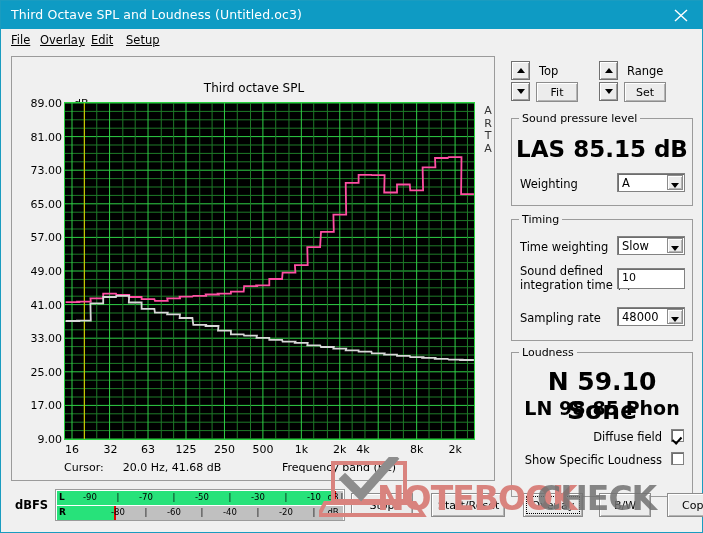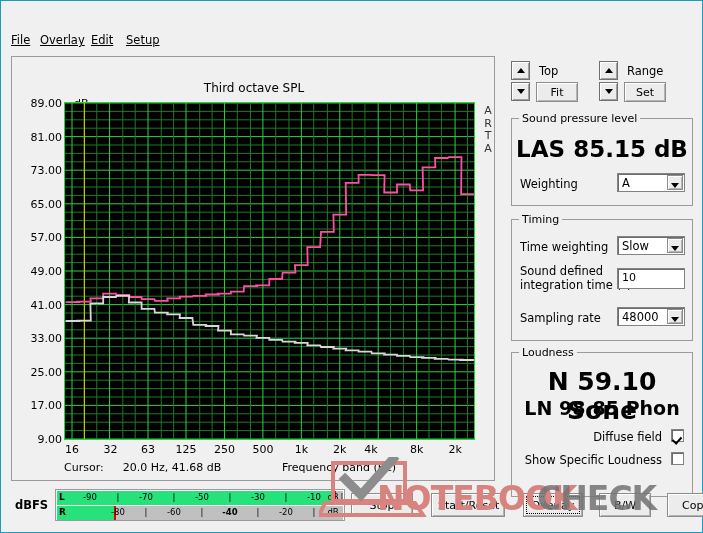--- a/index.html
+++ b/index.html
@@ -102,20 +102,28 @@
       color:#d9837e;letter-spacing:-1px;font-family:"DejaVu Sans","Liberation Sans",sans-serif;}
   .wm .ck{position:absolute;left:218px;top:26px;font-size:33px;font-weight:bold;
       color:#737373;letter-spacing:-1px;opacity:.85;
       font-family:"DejaVu Sans","Liberation Sans",sans-serif;}
 </style>
 </head>
 <body>
 
 <div id="app">
 
+  <div class="titlebar">
+    <div class="tl">Third Octave SPL and Loudness (Untitled.oc3)</div>
+    <div class="closebtn">
+      <svg width="14" height="13" viewBox="0 0 14 13">
+        <path d="M1 1 L13 12 M13 1 L1 12" stroke="#fff" stroke-width="1.4" fill="none"></path>
+      </svg>
+    </div>
+  </div>
 
   <div class="menubar">
     <div class="menuitem" style="left:10px"><u>File</u></div>
     <div class="menuitem" style="left:39px"><u>Overlay</u></div>
     <div class="menuitem" style="left:90px"><u>Edit</u></div>
     <div class="menuitem" style="left:125px"><u>Setup</u></div>
   </div>
 
   <div class="chartpanel">
     <div class="charttitle">Third octave SPL</div>
@@ -226,21 +234,21 @@
 
     <div class="xtickwrap" id="xtickwrap">
         <div class="xtick" style="left: 8.01053px;">16</div>
         <div class="xtick" style="left: 46.4503px;">32</div>
         <div class="xtick" style="left: 84.0168px;">63</div>
         <div class="xtick" style="left: 122.015px;">125</div>
         <div class="xtick" style="left: 160.454px;">250</div>
         <div class="xtick" style="left: 198.894px;">500</div>
         <div class="xtick" style="left: 237.334px;">1k</div>
         <div class="xtick" style="left: 275.774px;">2k</div>
-        <div class="xtick" style="left: 307px;">4k</div>
+        <div class="xtick" style="left: 299px;">4k</div>
         <div class="xtick" style="left: 352.653px;">8k</div>
         <div class="xtick" style="left: 391.093px;">2k</div>
       </div>
 
     <div class="cursorline">
       <span class="cursorlbl">Cursor:</span>
       <span style="display:inline-block;width:12px"></span>
       <span class="cursorlbl">20.0 Hz, 41.68 dB</span>
     </div>
     <div class="freqlbl">Frequency band (Hz)</div>
@@ -336,21 +344,21 @@
           <div class="mtick" style="left: 276px;">dB</div>
         </div>
       <div class="meterrow" id="meterR" style="top:16px">
           <div class="meterfill" style="width: 57.2px;"></div>
           <div class="mbar" style="left: 57.2px;"></div>
           <div class="meterchan">R</div>
           <div class="mtick" style="left: 61px;">-80</div>
           <div class="mtick" style="left: 89px;">|</div>
           <div class="mtick" style="left: 117px;">-60</div>
           <div class="mtick" style="left: 145px;">|</div>
-          <div class="mtick" style="left: 173px; font-weight: bold;">-40</div>
+          <div class="mtick" style="left: 173px;">-40</div>
           <div class="mtick" style="left: 201px;">|</div>
           <div class="mtick" style="left: 229px;">-20</div>
           <div class="mtick" style="left: 257px;">|</div>
           <div class="mtick" style="left: 276px;">dB</div>
         </div>
     </div>
 
     <div class="btnbar">
       <button class="btn" style="left:0px;width:62px">Stop</button>
       <button class="btn" style="left:80px;width:74px">Start/Reset</button>

